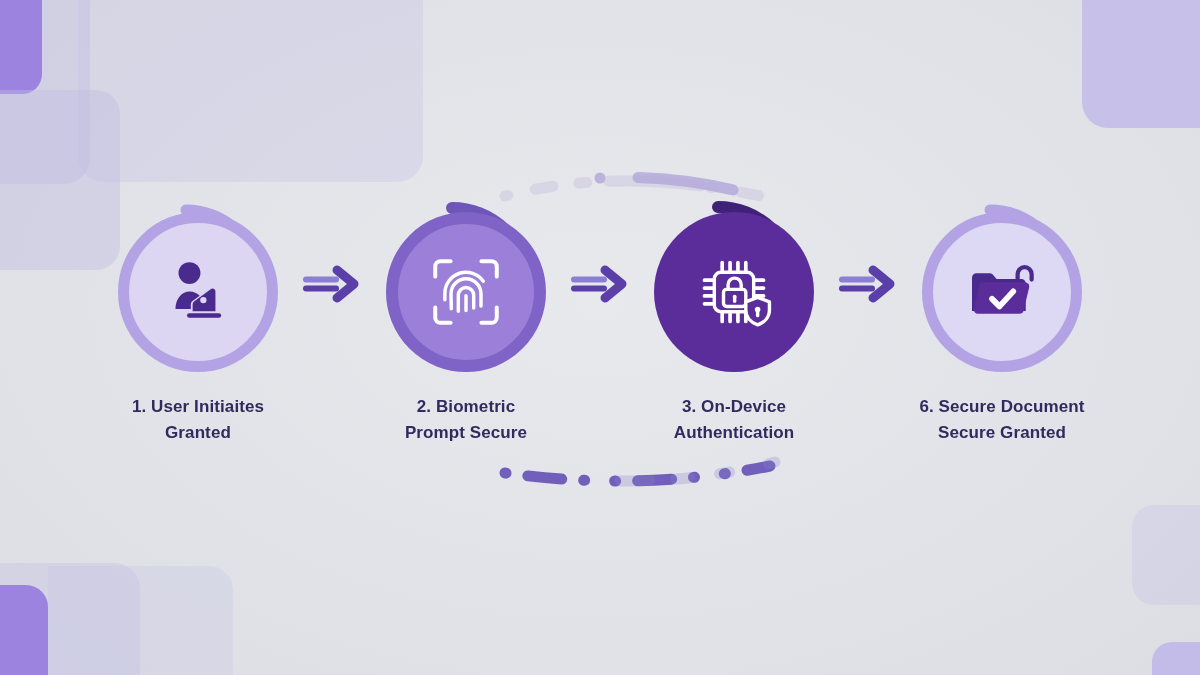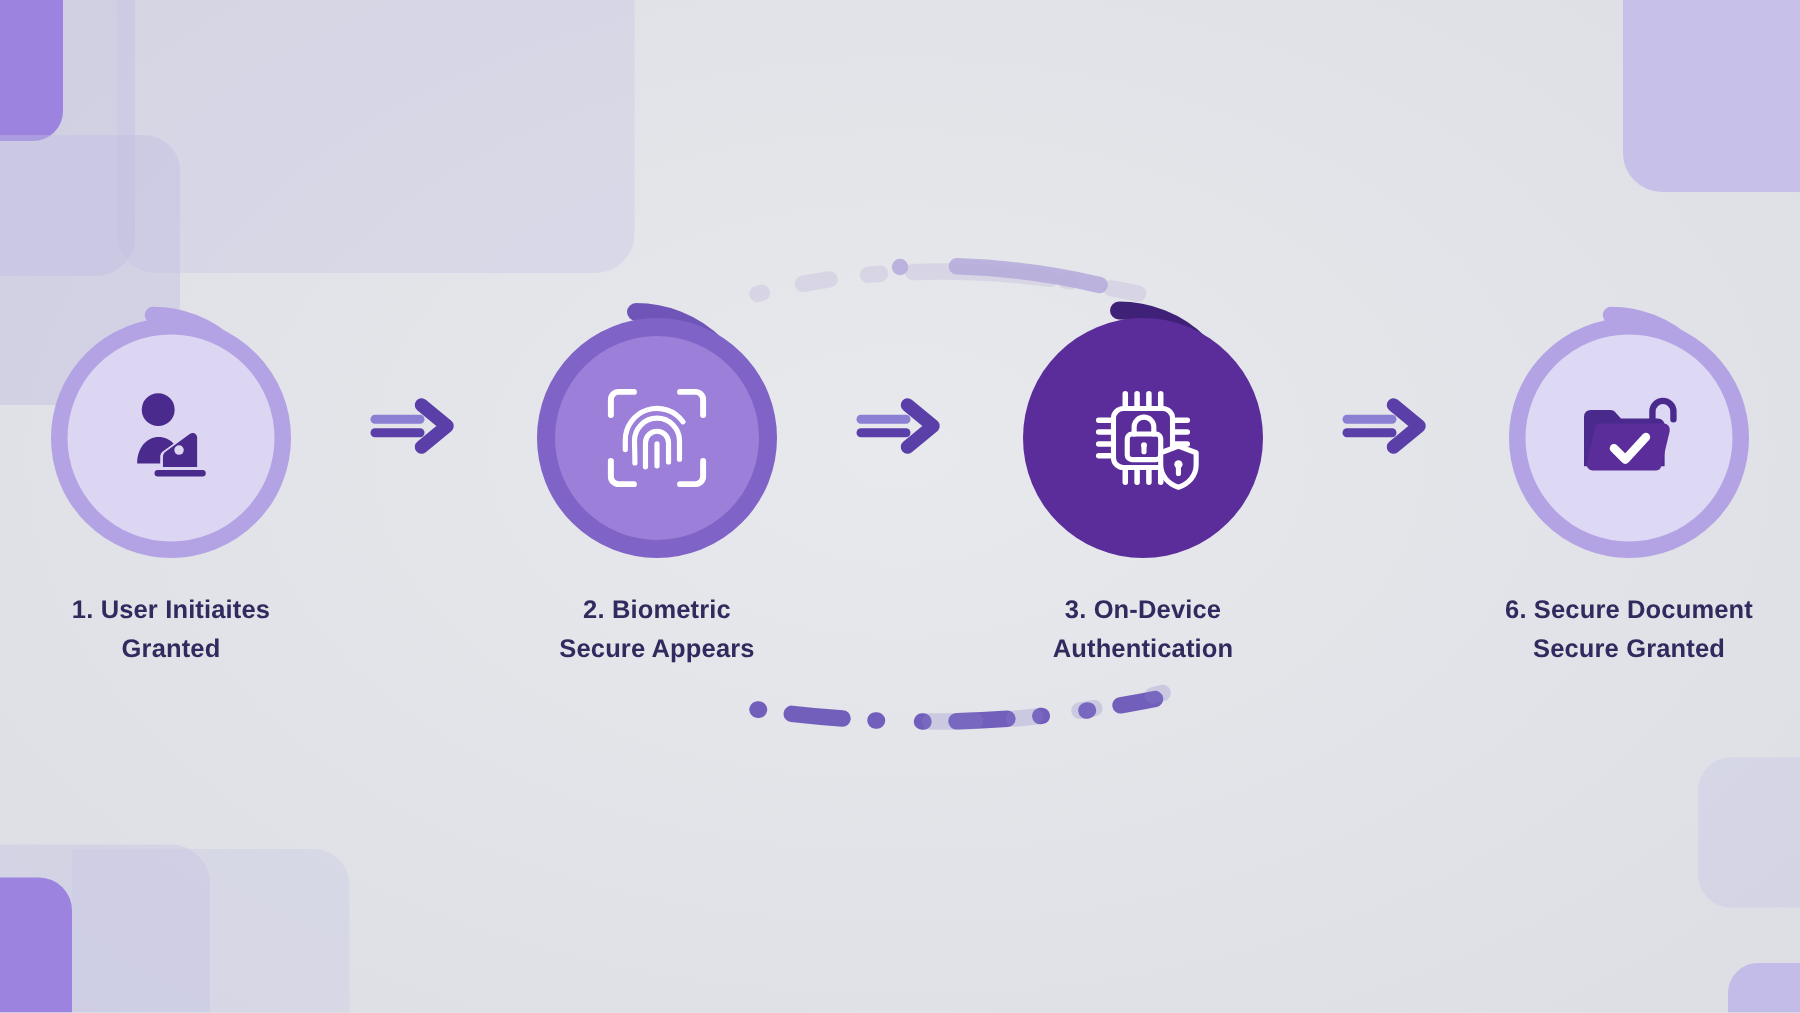--- a/index.html
+++ b/index.html
@@ -34,21 +34,20 @@
   .arc-layer { position: absolute; left: 0; top: 0; width: 1200px; height: 675px; pointer-events: none; }
 
   
   .flow {
     position: absolute;
     left: 0; top: 0;
     width: 1200px; height: 675px;
     display: flex;
     align-items: flex-start;
     justify-content: center;
-    gap: 28px;
   }
   .step {
     width: 200px;
     display: flex;
     flex-direction: column;
     align-items: center;
     margin-top: 196px;
   }
   .badge-wrap {
     position: relative;
@@ -181,21 +180,21 @@
               <path d="M32 46.5c0-5 0-8 0-11.5"></path>
               <path d="M26 47c0-6 0-9.5 0-12.5a6 6 0 0112 0c0 3.5 0 6.5 0 10"></path>
               <path d="M20.5 45c0-5.5-.2-8.8-.2-11.6a11.7 11.7 0 0123.4 0c0 3 0 6.4 0 9.6"></path>
               <path d="M15.5 38c0-2.3 0-3.6 0-4.8a16.5 16.5 0 0130-9.6"></path>
             </g>
           </svg>
         </div>
       </div>
       <div class="step-label">
         <div>2. Biometric</div>
-        <div>Secure Appears</div>
+        <div>Prompt Secure</div>
       </div>
     </div>
 
     <div class="connector">
       <svg width="62" height="46" viewBox="0 0 62 46">
         <rect x="2" y="15.5" width="36" height="6" rx="3" fill="#8b7fd4"></rect>
         <rect x="2" y="24.5" width="36" height="6" rx="3" fill="#5b3fa8"></rect>
         <path d="M36 9 L53 23 L36 37" fill="none" stroke="#5b3fa8" stroke-width="9" stroke-linecap="round" stroke-linejoin="round"></path>
       </svg>
     </div>

